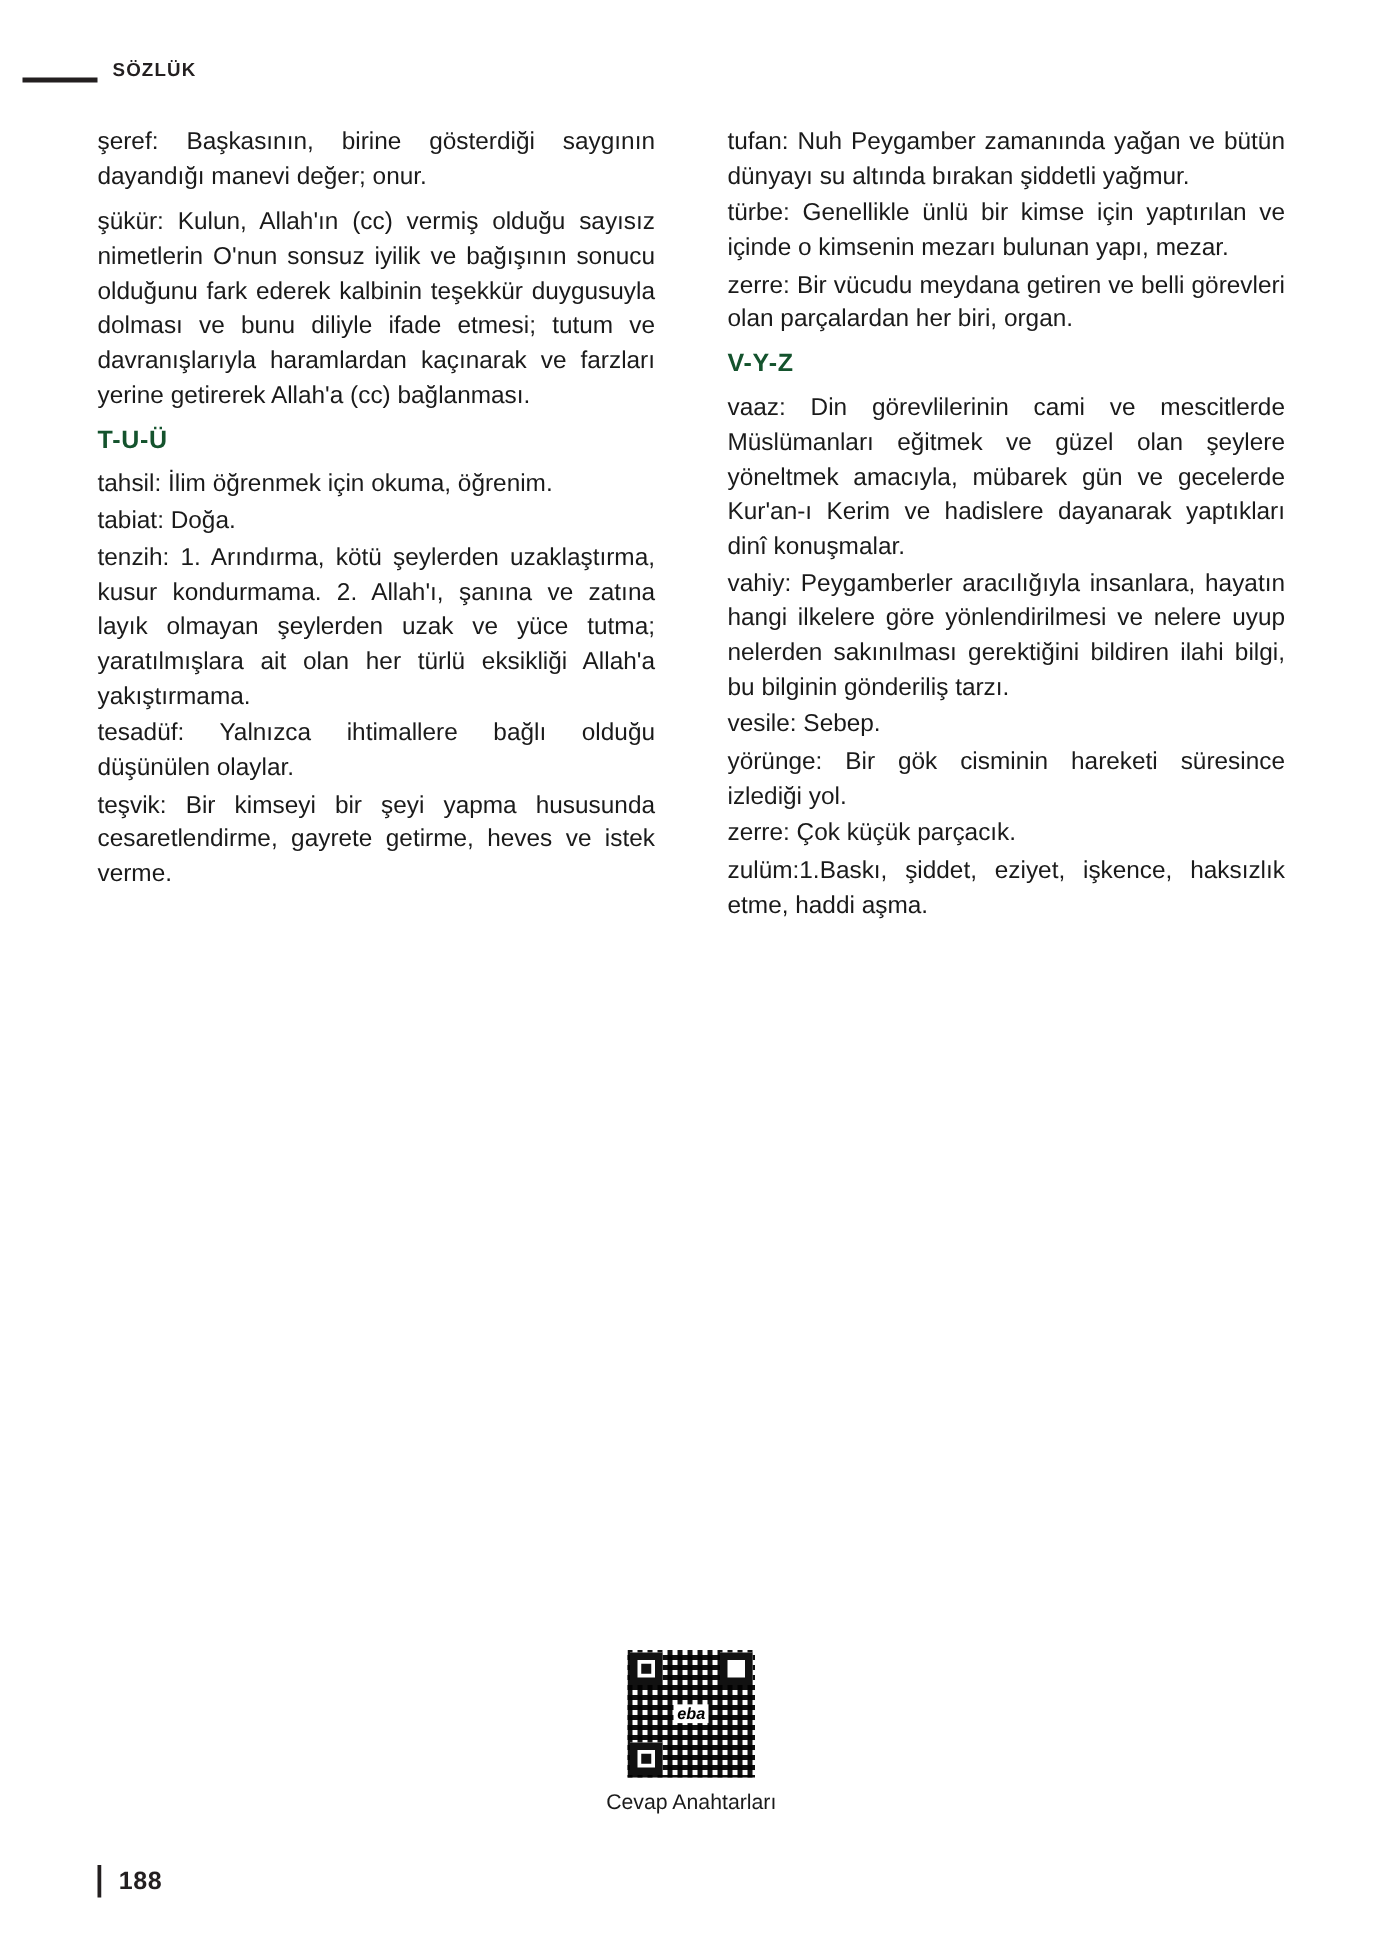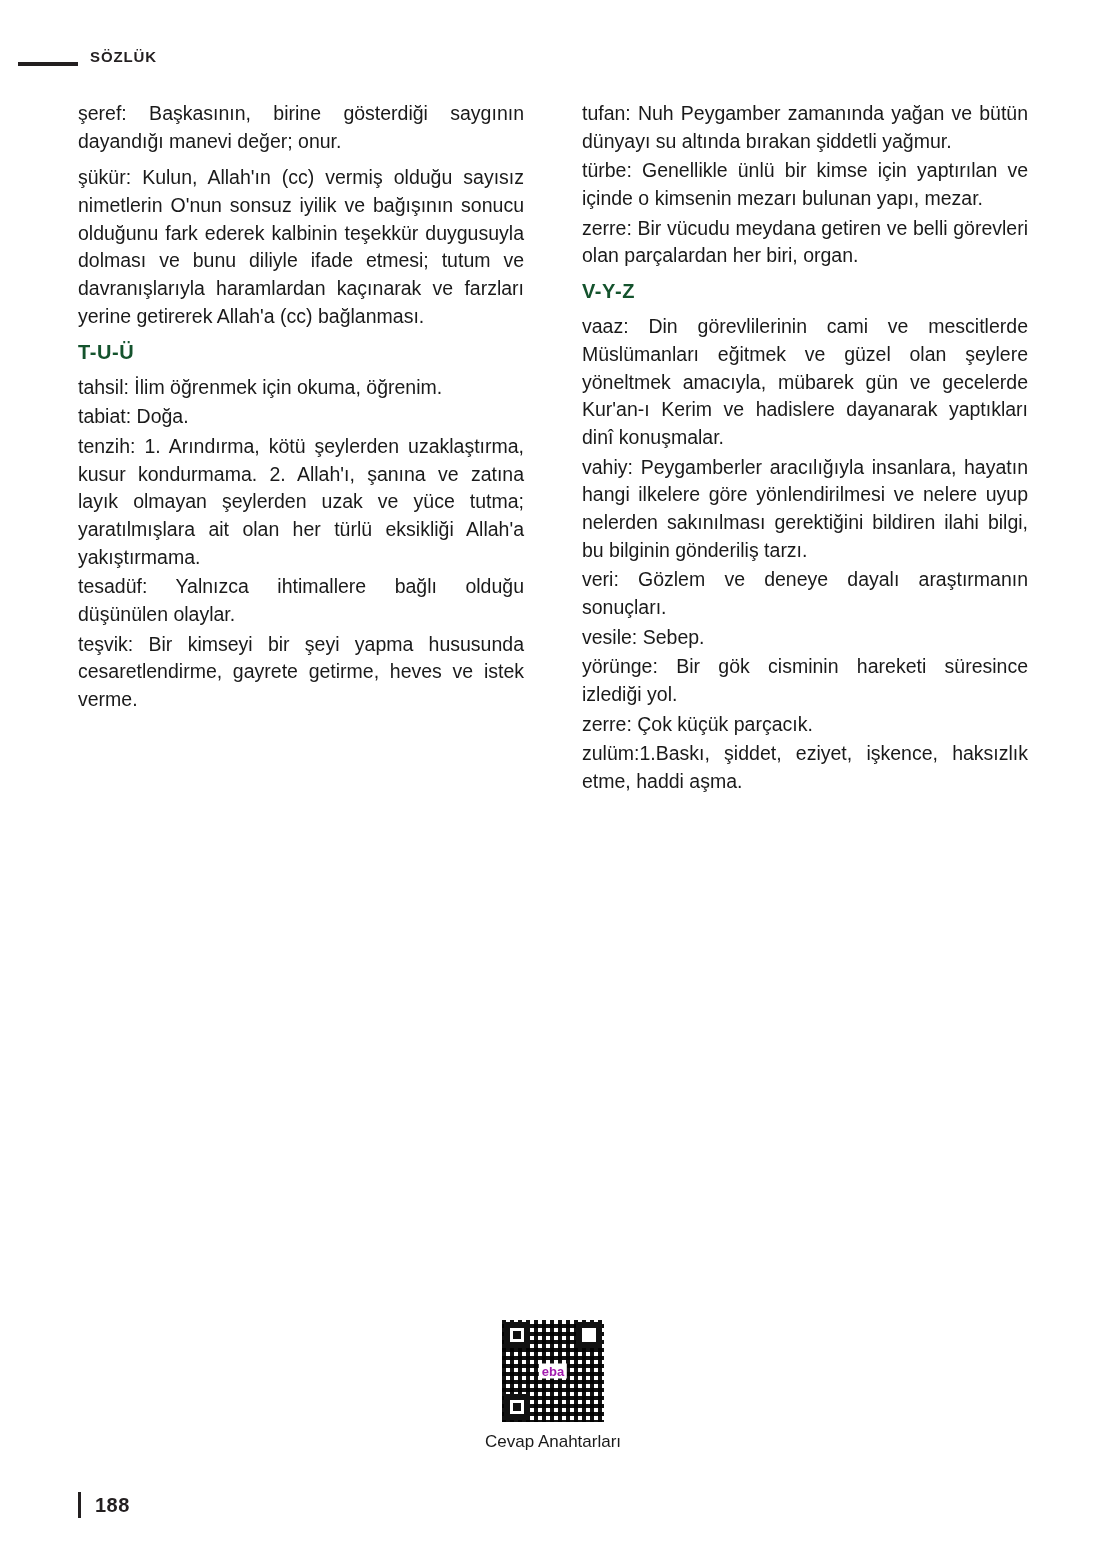--- a/index.html
+++ b/index.html
@@ -124,22 +124,23 @@
     position: absolute;
     width: 8px; height: 8px;
     background: #111;
   }
   .qr-logo {
     position: absolute;
     left: 50%;
     top: 50%;
     transform: translate(-50%, -50%);
     font-size: 13px;
+    font-style: italic;
     font-weight: 700;
-    color: #a21caf;
+    color: #000000;
     background: #fff;
     padding: 1px 3px;
     line-height: 1;
   }
   .qr-caption {
     margin-top: 10px;
     font-size: 17px;
     color: #1a1a1a;
   }
 
@@ -227,23 +228,20 @@
       <div class="section-letter">V-Y-Z</div>
 
       <p class="entry tight">
         <span class="term">vaaz:</span><span> Din görevlilerinin cami ve mescitlerde Müslümanları eğitmek ve güzel olan şeylere yöneltmek amacıyla, mübarek gün ve gecelerde Kur'an-ı Kerim ve hadislere dayanarak yaptıkları dinî konuşmalar.</span>
       </p>
 
       <p class="entry tight">
         <span class="term">vahiy:</span><span> Peygamberler aracılığıyla insanlara, hayatın hangi ilkelere göre yönlendirilmesi ve nelere uyup nelerden sakınılması gerektiğini bildiren ilahi bilgi, bu bilginin gönderiliş tarzı.</span>
       </p>
 
-      <p class="entry tight">
-        <span class="term">veri:</span><span> Gözlem ve deneye dayalı araştırmanın sonuçları.</span>
-      </p>
 
       <p class="entry tight">
         <span class="term">vesile:</span><span> Sebep.</span>
       </p>
 
       <p class="entry tight">
         <span class="term-plain">yörünge:</span><span> Bir gök cisminin hareketi süresince izlediği yol.</span>
       </p>
 
       <p class="entry tight">

